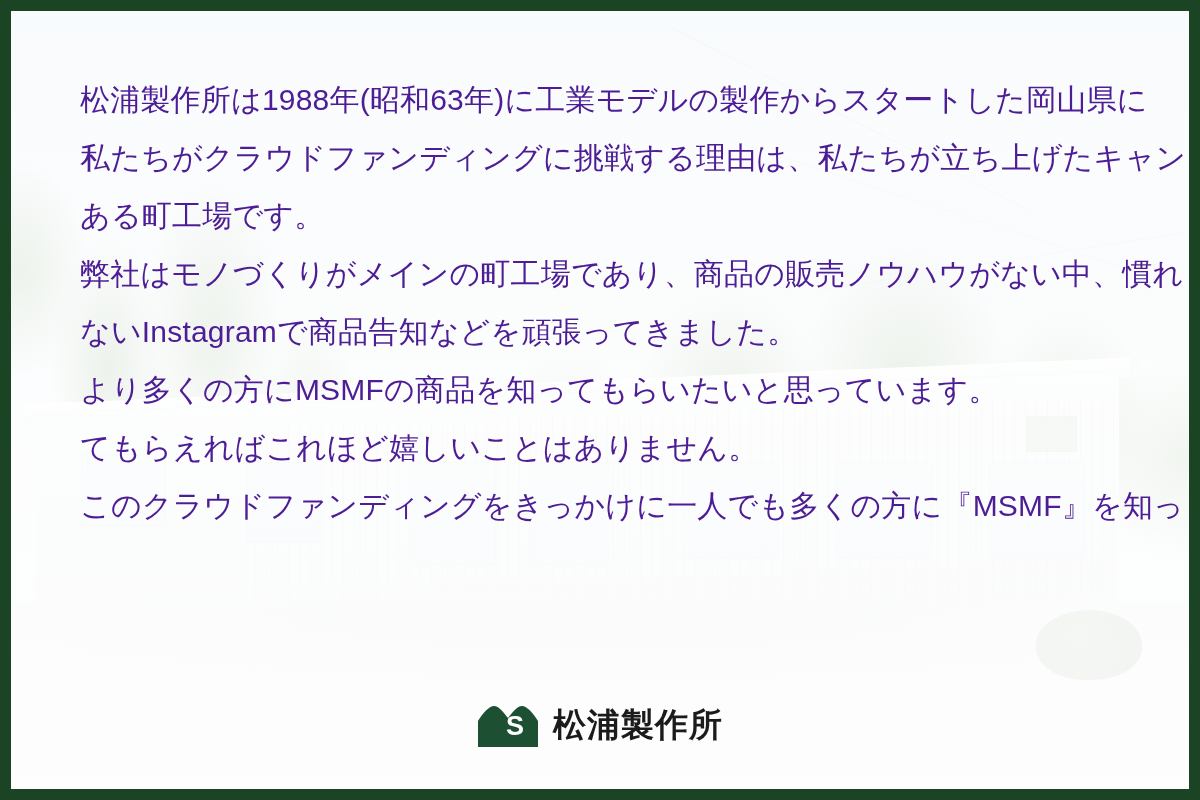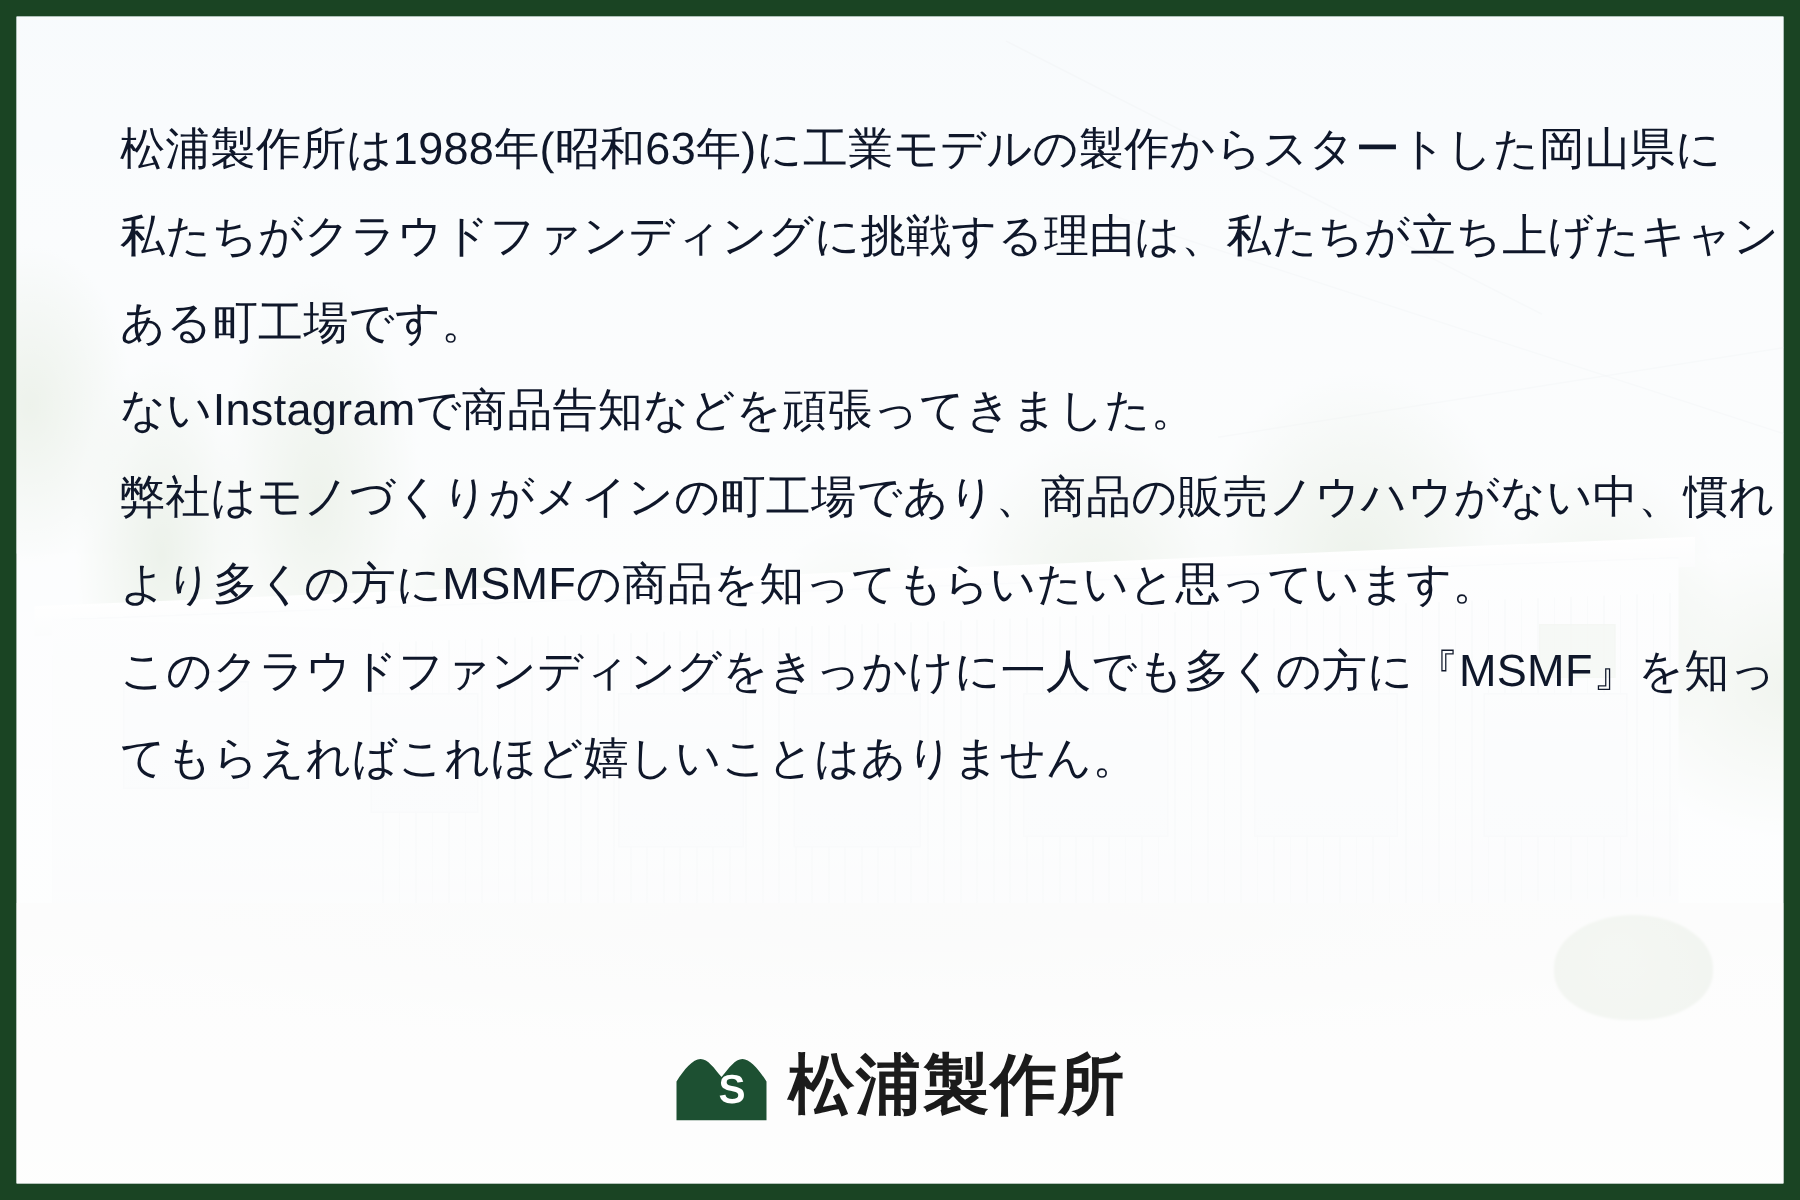--- a/index.html
+++ b/index.html
@@ -70,28 +70,28 @@
   
   .wash{position:absolute;inset:0;
     background:linear-gradient(180deg,
       rgba(255,255,255,.80) 0%,
       rgba(255,255,255,.84) 30%,
       rgba(255,255,255,.86) 60%,
       rgba(255,255,255,.90) 100%);}
 
   
   .copy{position:absolute;left:69px;top:60px;right:58px;}
-  .line{font-size:30px;line-height:58px;color:#0f172a;letter-spacing:.2px;
+  .line{font-size:30px;line-height:58px;color:#4c1d95;letter-spacing:.2px;
         white-space:nowrap;font-weight:400;}
 
   
   .logo{position:absolute;left:0;right:0;bottom:42px;
         display:flex;align-items:center;justify-content:center;gap:14px;}
   .logo-mark{width:62px;height:46px;flex:0 0 auto;position:relative;}
-  .logo-word{font-size:44px;font-weight:700;color:#1b1b1b;letter-spacing:1px;line-height:1;text-align:right;}
+  .logo-word{font-size:33px;font-weight:700;color:#1b1b1b;letter-spacing:1px;line-height:1;text-align:right;}
 </style>
 </head>
 <body>
 
 <div id="frame" style="border-color: rgb(26, 68, 35);">
 
   <div class="photo">
     <div class="sky"></div>
     <div class="wire w1"></div>
     <div class="wire w2"></div>
@@ -113,25 +113,25 @@
     <div class="ground"></div>
     <div class="bush"></div>
   </div>
 
   <div class="wash"></div>
 
   <div class="copy">
     <div class="line">松浦製作所は1988年(昭和63年)に工業モデルの製作からスタートした岡山県に</div>
     <div class="line">私たちがクラウドファンディングに挑戦する理由は、私たちが立ち上げたキャン</div>
     <div class="line">ある町工場です。</div>
+    <div class="line">弊社はモノづくりがメインの町工場であり、商品の販売ノウハウがない中、慣れ</div>
     <div class="line">ないInstagramで商品告知などを頑張ってきました。</div>
-    <div class="line">弊社はモノづくりがメインの町工場であり、商品の販売ノウハウがない中、慣れ</div>
     <div class="line">より多くの方にMSMFの商品を知ってもらいたいと思っています。</div>
+    <div class="line">てもらえればこれほど嬉しいことはありません。</div>
     <div class="line">このクラウドファンディングをきっかけに一人でも多くの方に『MSMF』を知っ</div>
-    <div class="line">てもらえればこれほど嬉しいことはありません。</div>
   </div>
 
   <div class="logo">
     <span class="logo-mark">
       <svg viewBox="0 0 62 46" width="62" height="46" aria-hidden="true">
         <path d="M1 46 L1 20 C6 12 12 5 17 5 C22 5 26 11 31 17 C36 11 40 5 45 5 C50 5 56 12 61 20 L61 46 Z" fill="#1d5032"></path>
         <text x="38" y="34" font-family="'Liberation Sans',sans-serif" font-size="27" font-weight="700" fill="#ffffff" text-anchor="middle">S</text>
       </svg>
     </span>
     <span class="logo-word">松浦製作所</span>

